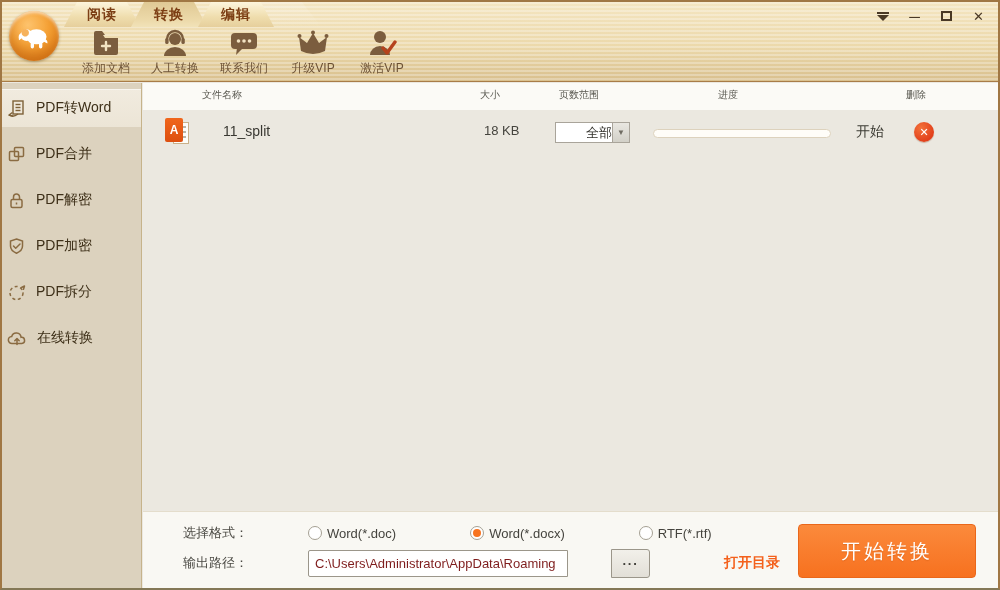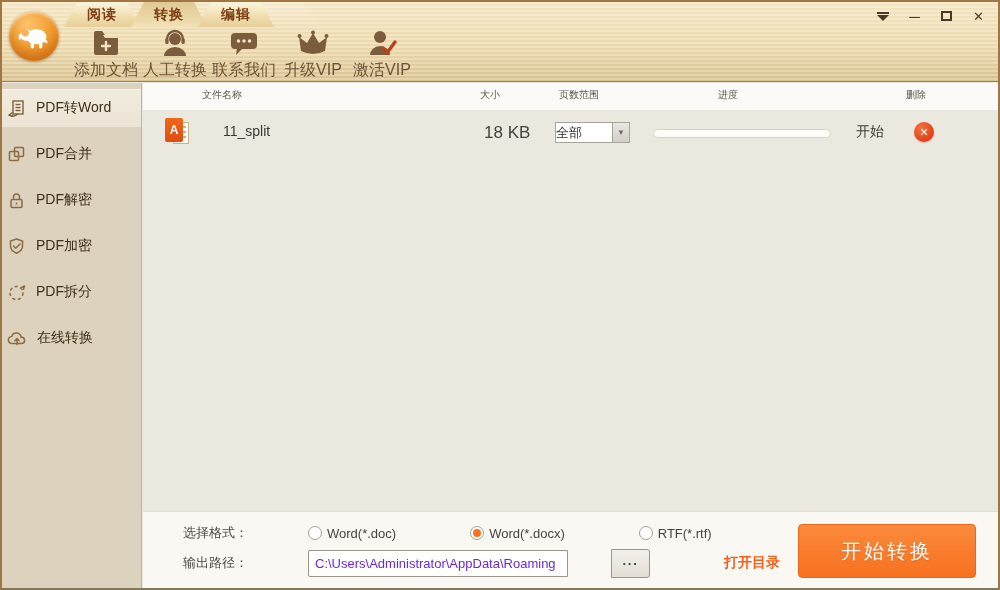--- a/index.html
+++ b/index.html
@@ -38,21 +38,21 @@
   .win-controls{ position:absolute; right:12px; top:7px; display:flex; gap:17px; align-items:center; }
   .wc{ width:15px; height:14px; display:flex; align-items:center; justify-content:center; cursor:pointer; color:#4a3926; font-size:13px; font-weight:bold; }
   .wc-menu{ display:flex; flex-direction:column; align-items:center; gap:1px; }
   .wc-menu .bar{ width:12px; height:2px; background:#4a3926; }
   .wc-menu .tri{ width:0; height:0; border-left:6px solid transparent; border-right:6px solid transparent; border-top:6px solid #4a3926; }
   .wc-min{ font-size:15px; }
   .wc-max span{ display:block; width:11px; height:10px; border:2px solid #4a3926; }
   .toolbar{ position:absolute; left:70px; top:27px; display:flex; gap:1px; }
   .tool{ width:68px; display:flex; flex-direction:column; align-items:center; gap:3px; cursor:pointer; }
   .tool svg{ display:block; }
-  .tool-label{ font-size:16px; color:#6d5236; white-space:nowrap; }
+  .tool-label{ font-size:12px; color:#6d5236; white-space:nowrap; }
   
   .sidebar{
     position:absolute; top:81px; bottom:0; left:0; width:140px;
     background:#dcd2be; border-right:1px solid #c6b38b; padding-top:6px;
   }
   .side-item{
     height:38px; margin-bottom:8px; display:flex; align-items:center; gap:10px;
     padding-left:5px; font-size:14px; color:#3e3019; cursor:pointer;
   }
   .side-item.active{ background:linear-gradient(180deg,#f1ebdf,#ece5d6); box-shadow:0 1px 0 rgba(255,255,255,.5) inset; }
@@ -68,26 +68,26 @@
   .file-icon .back{
     position:absolute; left:8px; top:4px; width:16px; height:22px; background:#fdfdfa; border:1px solid #c9b18a;
   }
   .file-icon .back i{ display:block; height:2px; background:#b9b4a6; margin:3px 2px 0 2px; }
   .file-icon .front{
     position:absolute; left:0; top:0; width:18px; height:24px; border-radius:2px;
     background:linear-gradient(180deg,#f0661c,#dd4f10); display:flex; align-items:center; justify-content:center;
     color:#fff; font-size:12px; font-weight:bold;
   }
   .file-name{ position:absolute; left:80px; top:13px; font-size:14px; color:#393832; }
-  .file-size{ position:absolute; left:341px; top:13px; font-size:17px; color:#45443e; }
+  .file-size{ position:absolute; left:341px; top:13px; font-size:13px; color:#45443e; }
   .page-select{
     position:absolute; left:412px; top:12px; width:75px; height:21px; background:#fff;
     border:1px solid #a9a49a; display:flex; cursor:pointer;
   }
-  .page-select .val{ flex:1; text-align:left; font-size:13px; color:#33322c; line-height:19px; }
+  .page-select .val{ flex:1; text-align:right; font-size:13px; color:#33322c; line-height:19px; }
   .page-select .arrow{
     width:17px; background:linear-gradient(180deg,#e9e7e1,#d2d0c8); border-left:1px solid #a9a49a;
     display:flex; align-items:center; justify-content:center; font-size:8px; color:#6f6c62;
   }
   .progress{
     position:absolute; left:510px; top:19px; width:178px; height:9px;
     background:#fffdf8; border:1px solid #ddd2bd; border-radius:5px; overflow:hidden;
   }
   .progress .fill{ height:100%; width:0%; background:#f7731f; }
   .start-label{ position:absolute; left:713px; top:13px; font-size:14px; color:#3c3b33; cursor:pointer; }
@@ -104,21 +104,21 @@
   }
   .frow{ position:absolute; left:40px; display:flex; align-items:center; font-size:13px; color:#45443e;gap:44px; }
   .fmt-row{ top:10px; height:22px; }
   .path-row{ top:36px; height:30px; }
   .flabel{ width:81px; font-size:13px; color:#4a4943; }
   .radio{ display:flex; align-items:center; gap:5px; cursor:pointer; margin-right:30px; }
   .rdot{ width:14px; height:14px; border-radius:50%; border:1px solid #a5a093; background:#fff; position:relative; }
   .rdot.sel::after{ content:""; position:absolute; left:2px; top:2px; width:8px; height:8px; border-radius:50%; background:#f7731f; }
   .path-input{
     width:260px; height:27px; border:1px solid #9b968a; background:#fff; font-size:13px;
-    color:#6d28d9; padding:0 6px; font-family:"Liberation Sans","DejaVu Sans",sans-serif; border-radius:2px 0 0 2px;
+    color:#7f1d1d; padding:0 6px; font-family:"Liberation Sans","DejaVu Sans",sans-serif; border-radius:2px 0 0 2px;
   }
   .browse-btn{
     width:39px; height:29px; margin-left:-1px; border:1px solid #9b968a; border-radius:0 3px 3px 0;
     background:linear-gradient(180deg,#f2f0ea,#e2dfd7); font-size:13px; font-weight:bold; color:#3e3d37;
     cursor:pointer; letter-spacing:1px;
   }
   .open-dir{ margin-left:30px; font-size:14px; font-weight:bold; color:#f4611c; cursor:pointer; }
   .convert-btn{
     position:absolute; right:22px; top:12px; width:178px; height:54px; border-radius:4px;
     background:linear-gradient(180deg,#fb8a3c,#f7711f); border:1px solid #ea671a;

